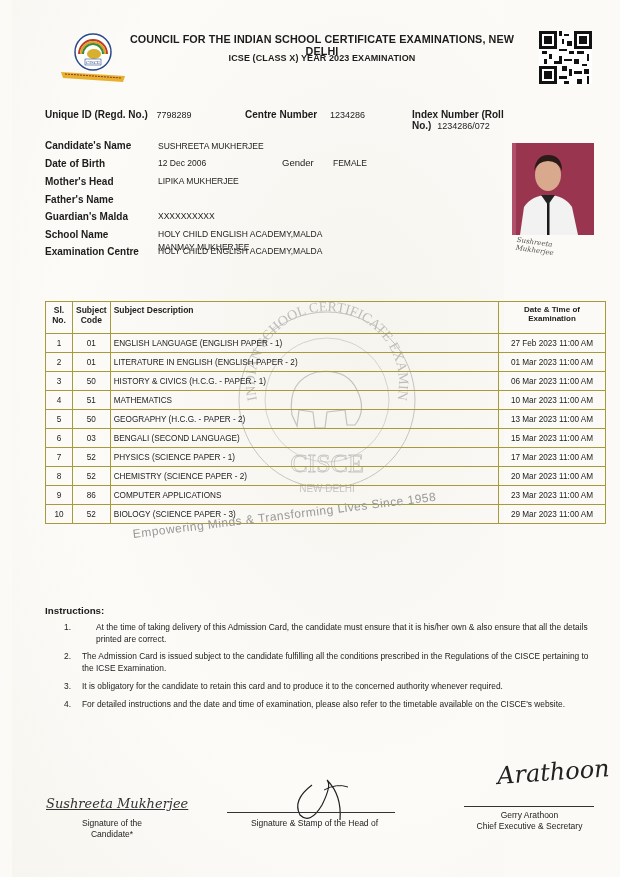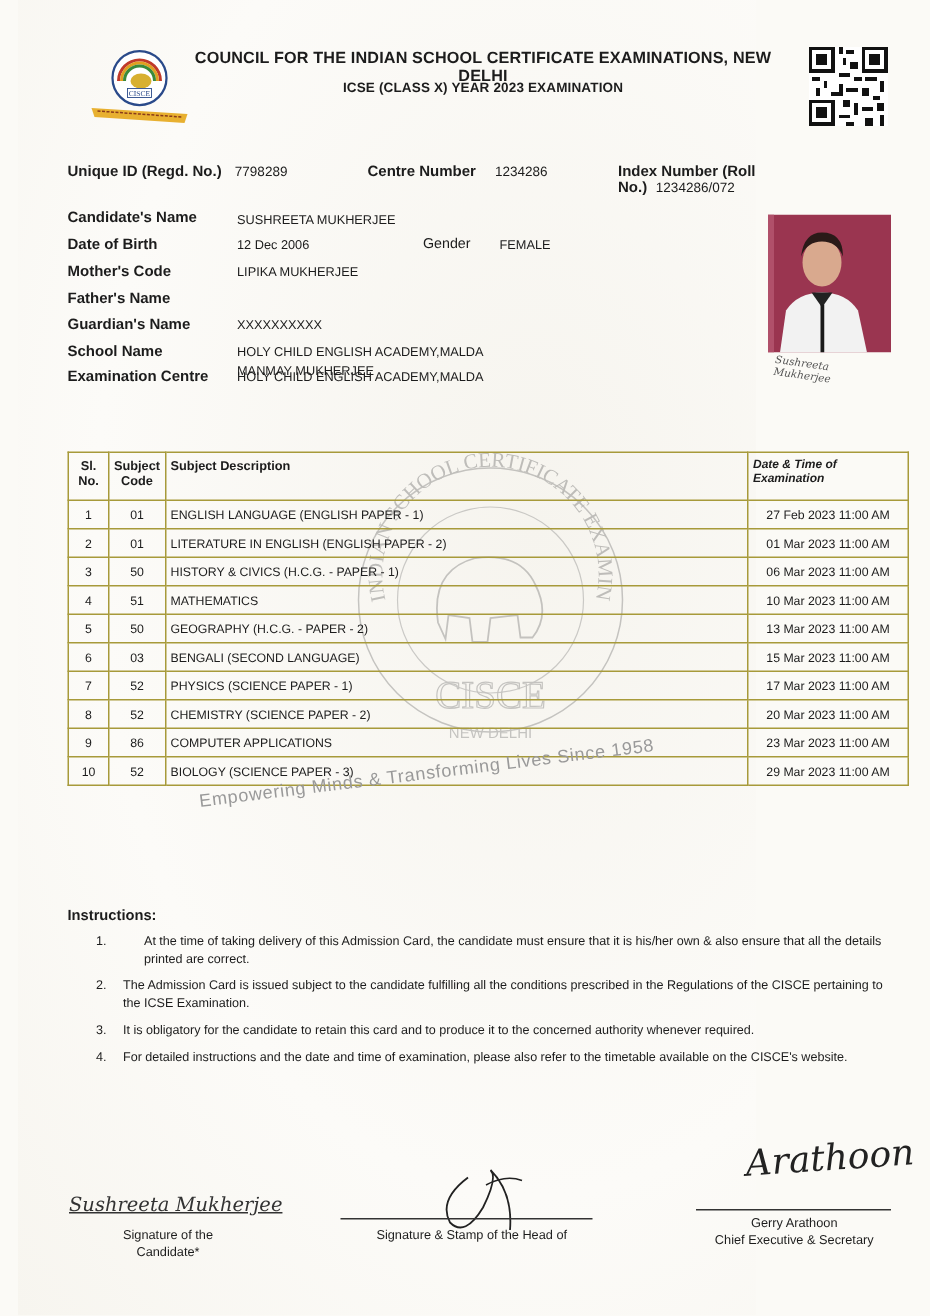--- a/index.html
+++ b/index.html
@@ -101,27 +101,27 @@
   </div>
 
   <div class="abs lbl" style="left:33px; top:140px;">Candidate's Name</div>
   <div class="abs val" style="left:146px; top:141px;">SUSHREETA MUKHERJEE</div>
 
   <div class="abs lbl" style="left:33px; top:158px;">Date of Birth</div>
   <div class="abs val" style="left:146px; top:158px;">12 Dec 2006</div>
   <div class="abs lbl" style="left:270px; top:157px; font-weight:normal; font-size:9.5px;">Gender</div>
   <div class="abs val" style="left:321px; top:158px;">FEMALE</div>
 
-  <div class="abs lbl" style="left:33px; top:176px;">Mother's Code</div>
+  <div class="abs lbl" style="left:33px; top:176px;">Mother's Head</div>
   <div class="abs val" style="left:146px; top:176px;">LIPIKA MUKHERJEE</div>
 
   <div class="abs lbl" style="left:33px; top:194px;">Father's Name</div>
   <div class="abs val" style="left:146px; top:194px;margin-top:48px;">MANMAY MUKHERJEE</div>
 
-  <div class="abs lbl" style="left:33px; top:211px;">Guardian's Name</div>
+  <div class="abs lbl" style="left:33px; top:211px;">Guardian's Malda</div>
   <div class="abs val" style="left:146px; top:211px;">XXXXXXXXXX</div>
 
   <div class="abs lbl" style="left:33px; top:229px;">School Name</div>
   <div class="abs val" style="left:146px; top:229px;">HOLY CHILD ENGLISH ACADEMY,MALDA</div>
 
   <div class="abs lbl" style="left:33px; top:246px;">Examination Centre</div>
   <div class="abs val" style="left:146px; top:246px;">HOLY CHILD ENGLISH ACADEMY,MALDA</div>
 
   <svg class="abs" style="left:500px; top:143px; width:82px; height:92px;" viewBox="0 0 82 92">
     <rect width="82" height="92" fill="#9a3550"></rect>
@@ -146,21 +146,21 @@
     <text x="100" y="182" font-size="26" text-anchor="middle" fill="none" stroke="#666" stroke-width="0.8" font-family="Liberation Serif, serif">CISCE</text>
     <text x="100" y="202" font-size="10" text-anchor="middle" fill="#666" font-family="Liberation Sans, sans-serif">NEW DELHI</text>
   </svg>
 
   <table class="subj">
     <thead>
       <tr>
         <th style="width:20px; text-align:center;">Sl. No.</th>
         <th style="width:26px; text-align:center;">Subject Code</th>
         <th style="text-align:left;">Subject Description</th>
-        <th style="width:100px; text-align:left; font-size:8px;font-style:italic;">Date &amp; Time of Examination</th>
+        <th style="width:100px; text-align:center; font-size:8px;">Date &amp; Time of Examination</th>
       </tr>
     </thead>
     <tbody>
       <tr>
           <td class="c">1</td>
           <td class="c">01</td>
           <td>ENGLISH LANGUAGE (ENGLISH PAPER - 1)</td>
           <td class="c">27 Feb 2023 11:00 AM</td>
         </tr>
       <tr>

